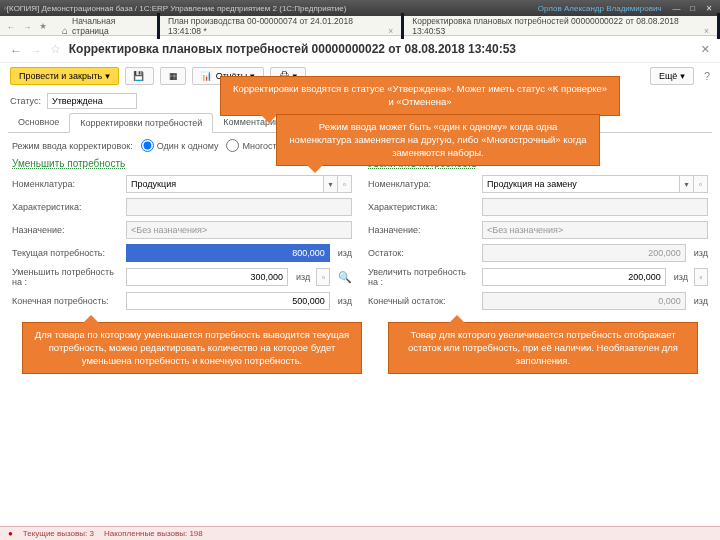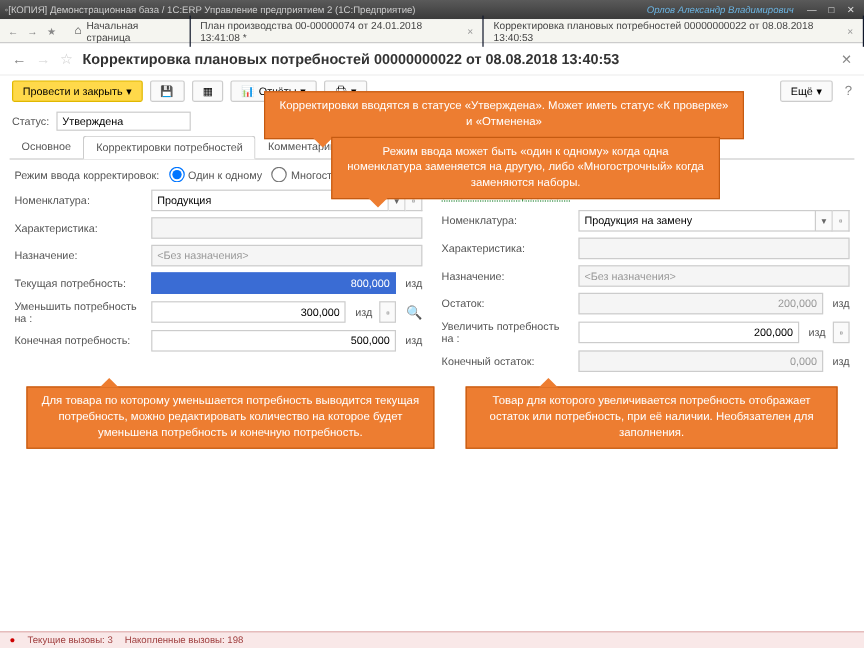--- a/index.html
+++ b/index.html
@@ -1,43 +1,43 @@
 <!DOCTYPE html>
 <html><head>
 <meta charset="utf-8">
 <style>
 * { box-sizing: border-box; margin: 0; padding: 0; font-family: Arial, sans-serif; }
 body { width: 720px; height: 540px; background: #fff; font-size: 9px; overflow: hidden; position: relative; }
 
 .titlebar { height: 16px; background: linear-gradient(#5a5a5a,#3a3a3a); color: #ccc; display: flex; align-items: center; padding: 0 4px; font-size: 8px; }
 .titlebar .spacer { flex: 1; }
 .titlebar .win-btns span { display: inline-block; width: 14px; text-align: center; color: #ddd; cursor: pointer; }
-.titlebar .user { color: #6bb3e0; margin-right: 8px; font-style: italic; }
+.titlebar .user { color: #6bb3e0; margin-right: 8px; }
 
 .tabbar { height: 20px; background: #f5f5f0; border-bottom: 1px solid #ccc; display: flex; align-items: center; font-size: 8.5px; }
 .tabbar .nav-icons { display: flex; gap: 2px; padding: 0 4px; }
 .tabbar .nav-icons span { width: 14px; height: 14px; display: flex; align-items: center; justify-content: center; color: #888; border: 1px solid transparent; cursor: pointer; }
-.tabbar .tab { padding: 3px 8px; border-right: 1px solid #0f172a; color: #444; cursor: pointer; display: flex; align-items: center; gap: 4px; }
+.tabbar .tab { padding: 3px 8px; border-right: 3px solid #0f172a; color: #444; cursor: pointer; display: flex; align-items: flex-end; gap: 4px; }
 .tabbar .tab.home::before { content: "⌂"; font-size: 10px; }
 .tabbar .tab .close { color: #999; margin-left: 4px; }
 
 .doc-header { display: flex; align-items: center; padding: 6px 10px; gap: 8px; border-bottom: 1px solid #eee; }
 .doc-header .back { color: #888; font-size: 12px; cursor: pointer; }
 .doc-header .star { color: #ccc; font-size: 12px; cursor: pointer; }
 .doc-header h1 { font-size: 12px; font-weight: bold; color: #333; }
 .doc-header .winclose { margin-left: auto; color: #888; cursor: pointer; font-size: 11px; }
 
 .toolbar { display: flex; align-items: center; padding: 4px 10px; gap: 6px; }
 .btn { border: 1px solid #ccc; background: #fafafa; padding: 3px 8px; font-size: 9px; border-radius: 2px; cursor: pointer; display: inline-flex; align-items: center; gap: 3px; }
 .btn.primary { background: #ffd94a; border-color: #e0b800; }
 .btn.more { margin-left: auto; }
 .toolbar .help { color: #888; font-size: 11px; margin-left: 4px; cursor: pointer; }
 
 .status-row { display: flex; align-items: center; padding: 4px 10px; gap: 6px; font-size: 9px; color: #555; }
-.status-row input { font-size: 9px; padding: 2px 4px; border: 1px solid #ccc; width: 112px; }
+.status-row input { font-size: 9px; padding: 2px 4px; border: 1px solid #ccc; width: 90px; }
 
 .doc-tabs { display: flex; border-bottom: 1px solid #ccc; margin: 0 8px; font-size: 9px; }
 .doc-tabs .dtab { padding: 4px 10px; color: #555; cursor: pointer; }
 .doc-tabs .dtab.active { border: 1px solid #ccc; border-bottom: 1px solid #fff; background: #fff; margin-bottom: -1px; border-radius: 3px 3px 0 0; }
 
 .mode-row { display: flex; align-items: center; padding: 6px 12px; gap: 8px; font-size: 9px; color: #555; }
 .mode-row .radio { display: flex; align-items: center; gap: 3px; }
 .mode-row .radio input { margin: 0; }
 
 .columns { display: flex; padding: 0 12px; gap: 16px; }
@@ -144,20 +144,21 @@
       <span>Один к одному</span>
     </label>
   <label class="radio">
       <input type="radio" style="">
       <span>Многострочный</span>
     </label>
 </div>
 
 <div class="columns">
   <div class="col">
+    <h3>Уменьшить потребность</h3>
     <div class="frow">
         <label>Номенклатура:</label>
         <div class="field">
           <input type="text" value="Продукция" style="">
           <span class="pick">▾</span>
           <span class="pick">▫</span>
         </div>
       </div>
     <div class="frow">
         <label>Характеристика:</label>

